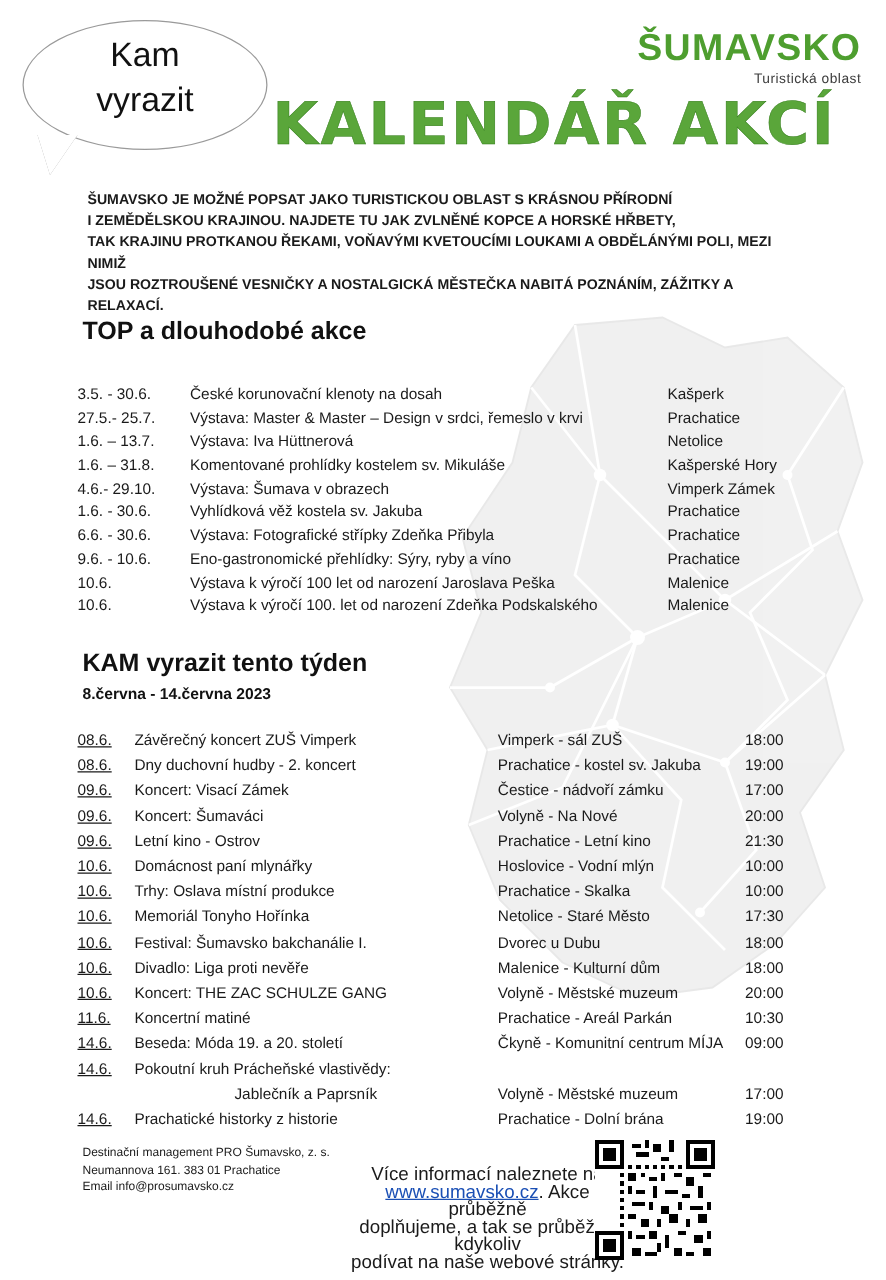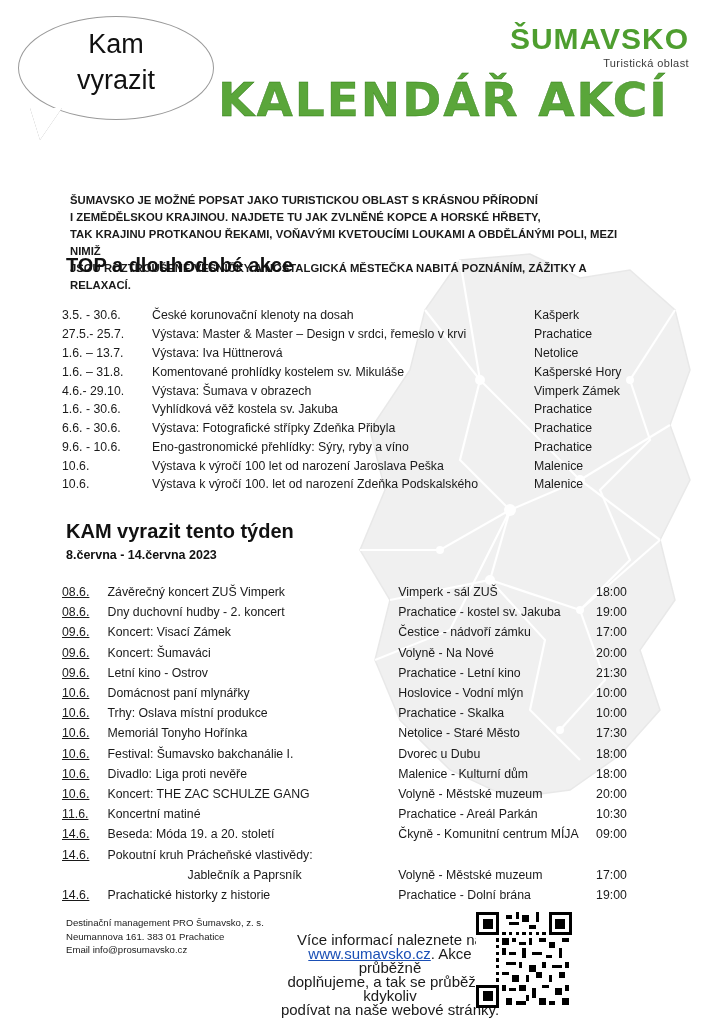--- a/index.html
+++ b/index.html
@@ -110,21 +110,20 @@
   
   .intro {
     position: absolute;
     left: 70px;
     top: 152px;
     width: 580px;
     font-size: 11.3px;
     font-weight: bold;
     line-height: 17px;
     color: #1a1a1a;
-    margin-top: 40px;
   }
 
   
   .section-title {
     position: absolute;
     font-size: 20px;
     font-weight: bold;
     color: #111;
   }
   #top-title { left: 66px; top: 254px; }

